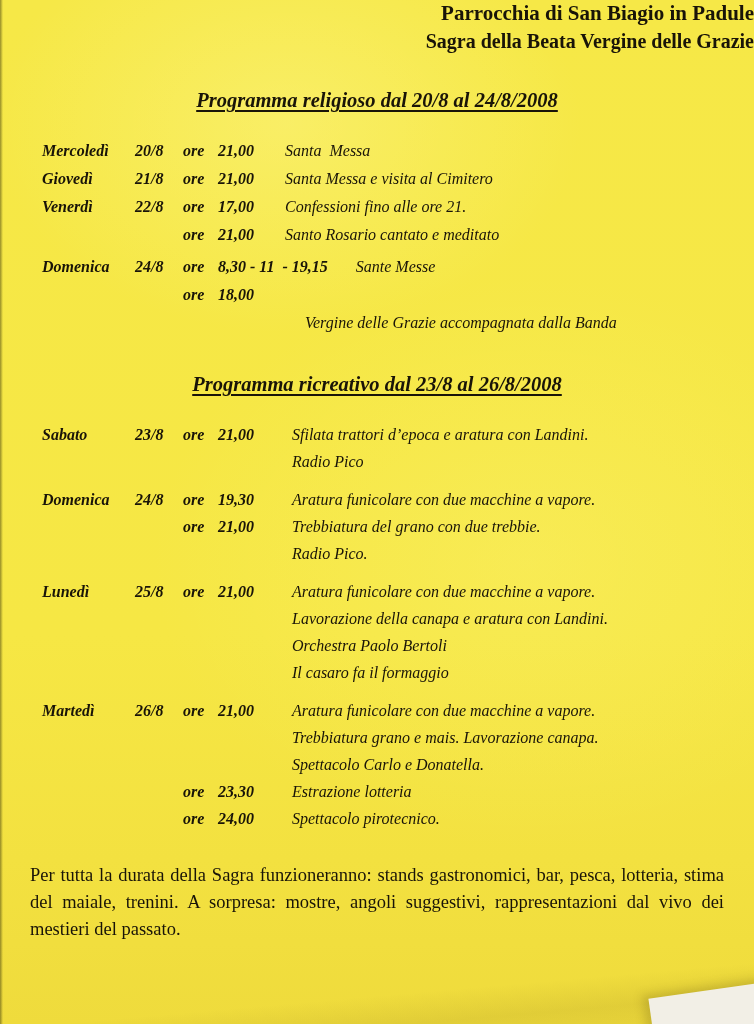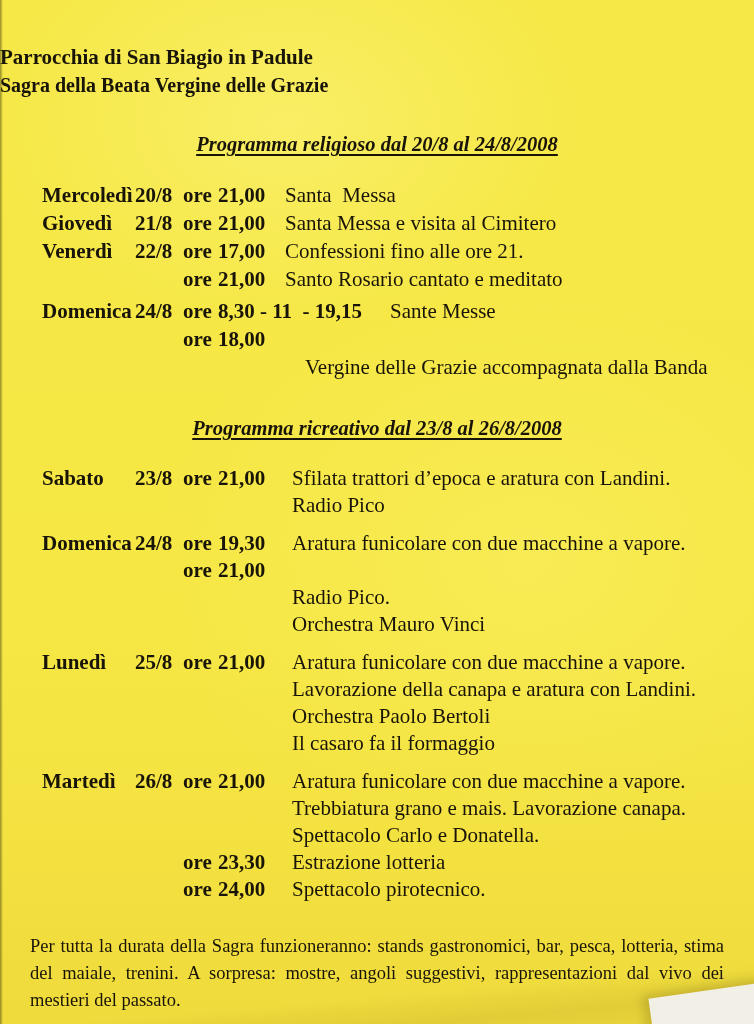--- a/index.html
+++ b/index.html
@@ -25,35 +25,35 @@
   .scan-crease-bottom{
     position:absolute;left:0;bottom:0;width:100%;height:70px;
     background:linear-gradient(175deg, rgba(0,0,0,0) 55%, rgba(120,100,20,.12) 78%, rgba(120,100,20,.05) 100%);
     pointer-events:none;
   }
   .scan-corner-br{
     position:absolute;right:-18px;bottom:-26px;width:120px;height:60px;
     background:#f2efe6;transform:rotate(-8deg);
     box-shadow:-6px -4px 10px rgba(110,95,20,.25);
   }
-  .header{ text-align:left; padding-top:44px; }
+  .header{ text-align:right; }
   .title-line1{ font-weight:bold; font-size:21px; line-height:26px; }
   .title-line2{ font-weight:bold; font-size:20px; line-height:31px; }
   .section-heading{
     text-align:center; font-weight:bold; font-style:italic;
     font-size:20.5px; text-decoration:underline;
     text-underline-offset:3px;
   }
   .religious-heading{ margin-top:32px; }
   .recreational-heading{ margin-top:36px; }
   .content{ padding:0 30px; }
   .rows{ padding-left:12px; }
   .religious-rows{ margin-top:25px; }
   .recreational-rows{ margin-top:25px; }
-  .prow{ display:flex; font-size:21px; line-height:28px; }
+  .prow{ display:flex; font-size:16px; line-height:28px;font-style:italic; }
   .rec .prow{ line-height:27px; }
   .group-gap{ margin-top:11px; }
   .dom-gap{ margin-top:4px; }
   .c-day{ width:93px; font-weight:bold; flex:none; }
   .c-date{ width:48px; font-weight:bold; flex:none; }
   .c-ore{ width:35px; font-weight:bold; flex:none; }
   .c-time{ width:67px; font-weight:bold; flex:none; white-space:pre-wrap; }
   .c-time-wide{ width:auto; font-weight:bold; flex:none; white-space:pre-wrap; margin-right:28px; }
   .c-desc{ flex:1; white-space:pre-wrap; }
   .rec .c-desc{ padding-left:7px; }
@@ -143,34 +143,34 @@
         <span class="c-date">24/8</span>
         <span class="c-ore">ore</span>
         <span class="c-time">19,30</span>
         <span class="c-desc">Aratura funicolare con due macchine a vapore.</span>
       </div>
       <div class="prow">
         <span class="c-day"></span>
         <span class="c-date"></span>
         <span class="c-ore">ore</span>
         <span class="c-time">21,00</span>
+        <span class="c-desc">Trebbiatura del grano con due trebbie.</span>
       </div>
       <div class="prow">
         <span class="c-day"></span>
         <span class="c-date"></span>
         <span class="c-ore"></span>
         <span class="c-time"></span>
         <span class="c-desc">Radio Pico.</span>
       </div>
       <div class="prow">
         <span class="c-day"></span>
         <span class="c-date"></span>
         <span class="c-ore"></span>
         <span class="c-time"></span>
-        <span class="c-desc">Orchestra Mauro Vinci</span>
       </div>
       <div class="prow group-gap">
         <span class="c-day">Lunedì</span>
         <span class="c-date">25/8</span>
         <span class="c-ore">ore</span>
         <span class="c-time">21,00</span>
         <span class="c-desc">Aratura funicolare con due macchine a vapore.</span>
       </div>
       <div class="prow">
         <span class="c-day"></span>

